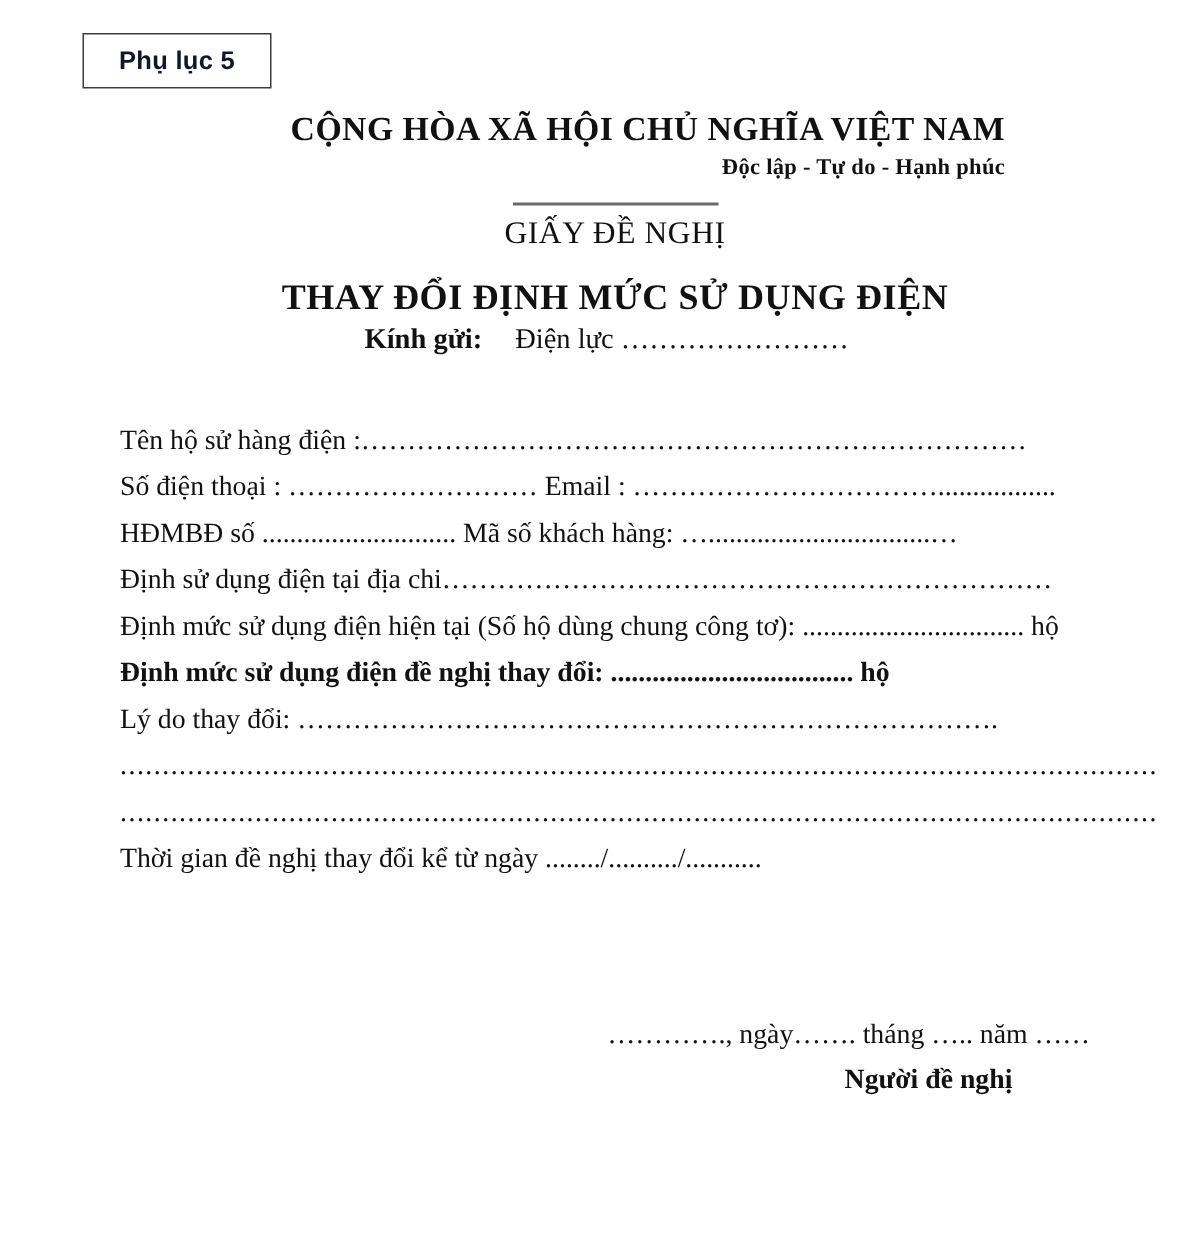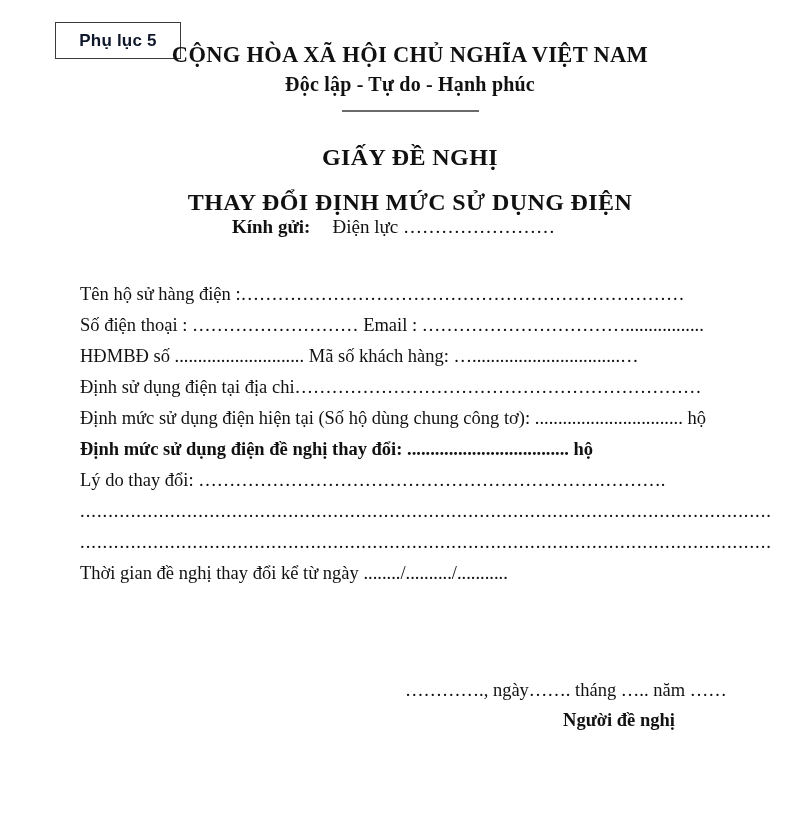--- a/index.html
+++ b/index.html
@@ -42,73 +42,73 @@
     font-weight: bold;
     font-size: 17px;
     letter-spacing: 0.2px;
     color: #0f172a;
   }
 
   
   .national-header {
     position: absolute;
     left: 150px;
-    top: 41px;
+    top: 72px;
     width: 520px;
-    text-align: center;
+    text-align: right;
   }
   .nation-line {
     font-weight: bold;
     font-size: 22.5px;
     letter-spacing: 0.3px;
     line-height: 1.25;
     white-space: nowrap;
   }
   .motto-line {
     font-weight: bold;
-    font-size: 20px;
+    font-size: 15px;
     letter-spacing: 0.2px;
     margin-top: 4px;
     white-space: nowrap;
   }
   .header-rule {
     width: 137px;
     height: 2px;
     background: #6a6a6a;
     margin: 14px auto 0 auto;
   }
 
   
   .doc-title {
     position: absolute;
     left: 100px;
     top: 143px;
     width: 620px;
     text-align: center;
   }
   .title-line-1 {
-    font-weight: bold;
-    font-size: 24px;
+    font-weight: normal;
+    font-size: 21px;
     letter-spacing: 0.4px;
     line-height: 1.22;
     white-space: nowrap;
   }
   .title-line-2 {
     font-weight: bold;
     font-size: 24px;
     letter-spacing: 0.4px;
     line-height: 1.22;
     margin-top: 16px;
     white-space: nowrap;
   }
 
   
   .recipient {
     position: absolute;
-    left: 232px;
+    left: 243px;
     top: 216px;
     font-size: 19px;
     white-space: nowrap;
   }
   .recipient .label {
     font-weight: bold;
   }
   .recipient .value {
     font-weight: normal;
     margin-left: 22px;

